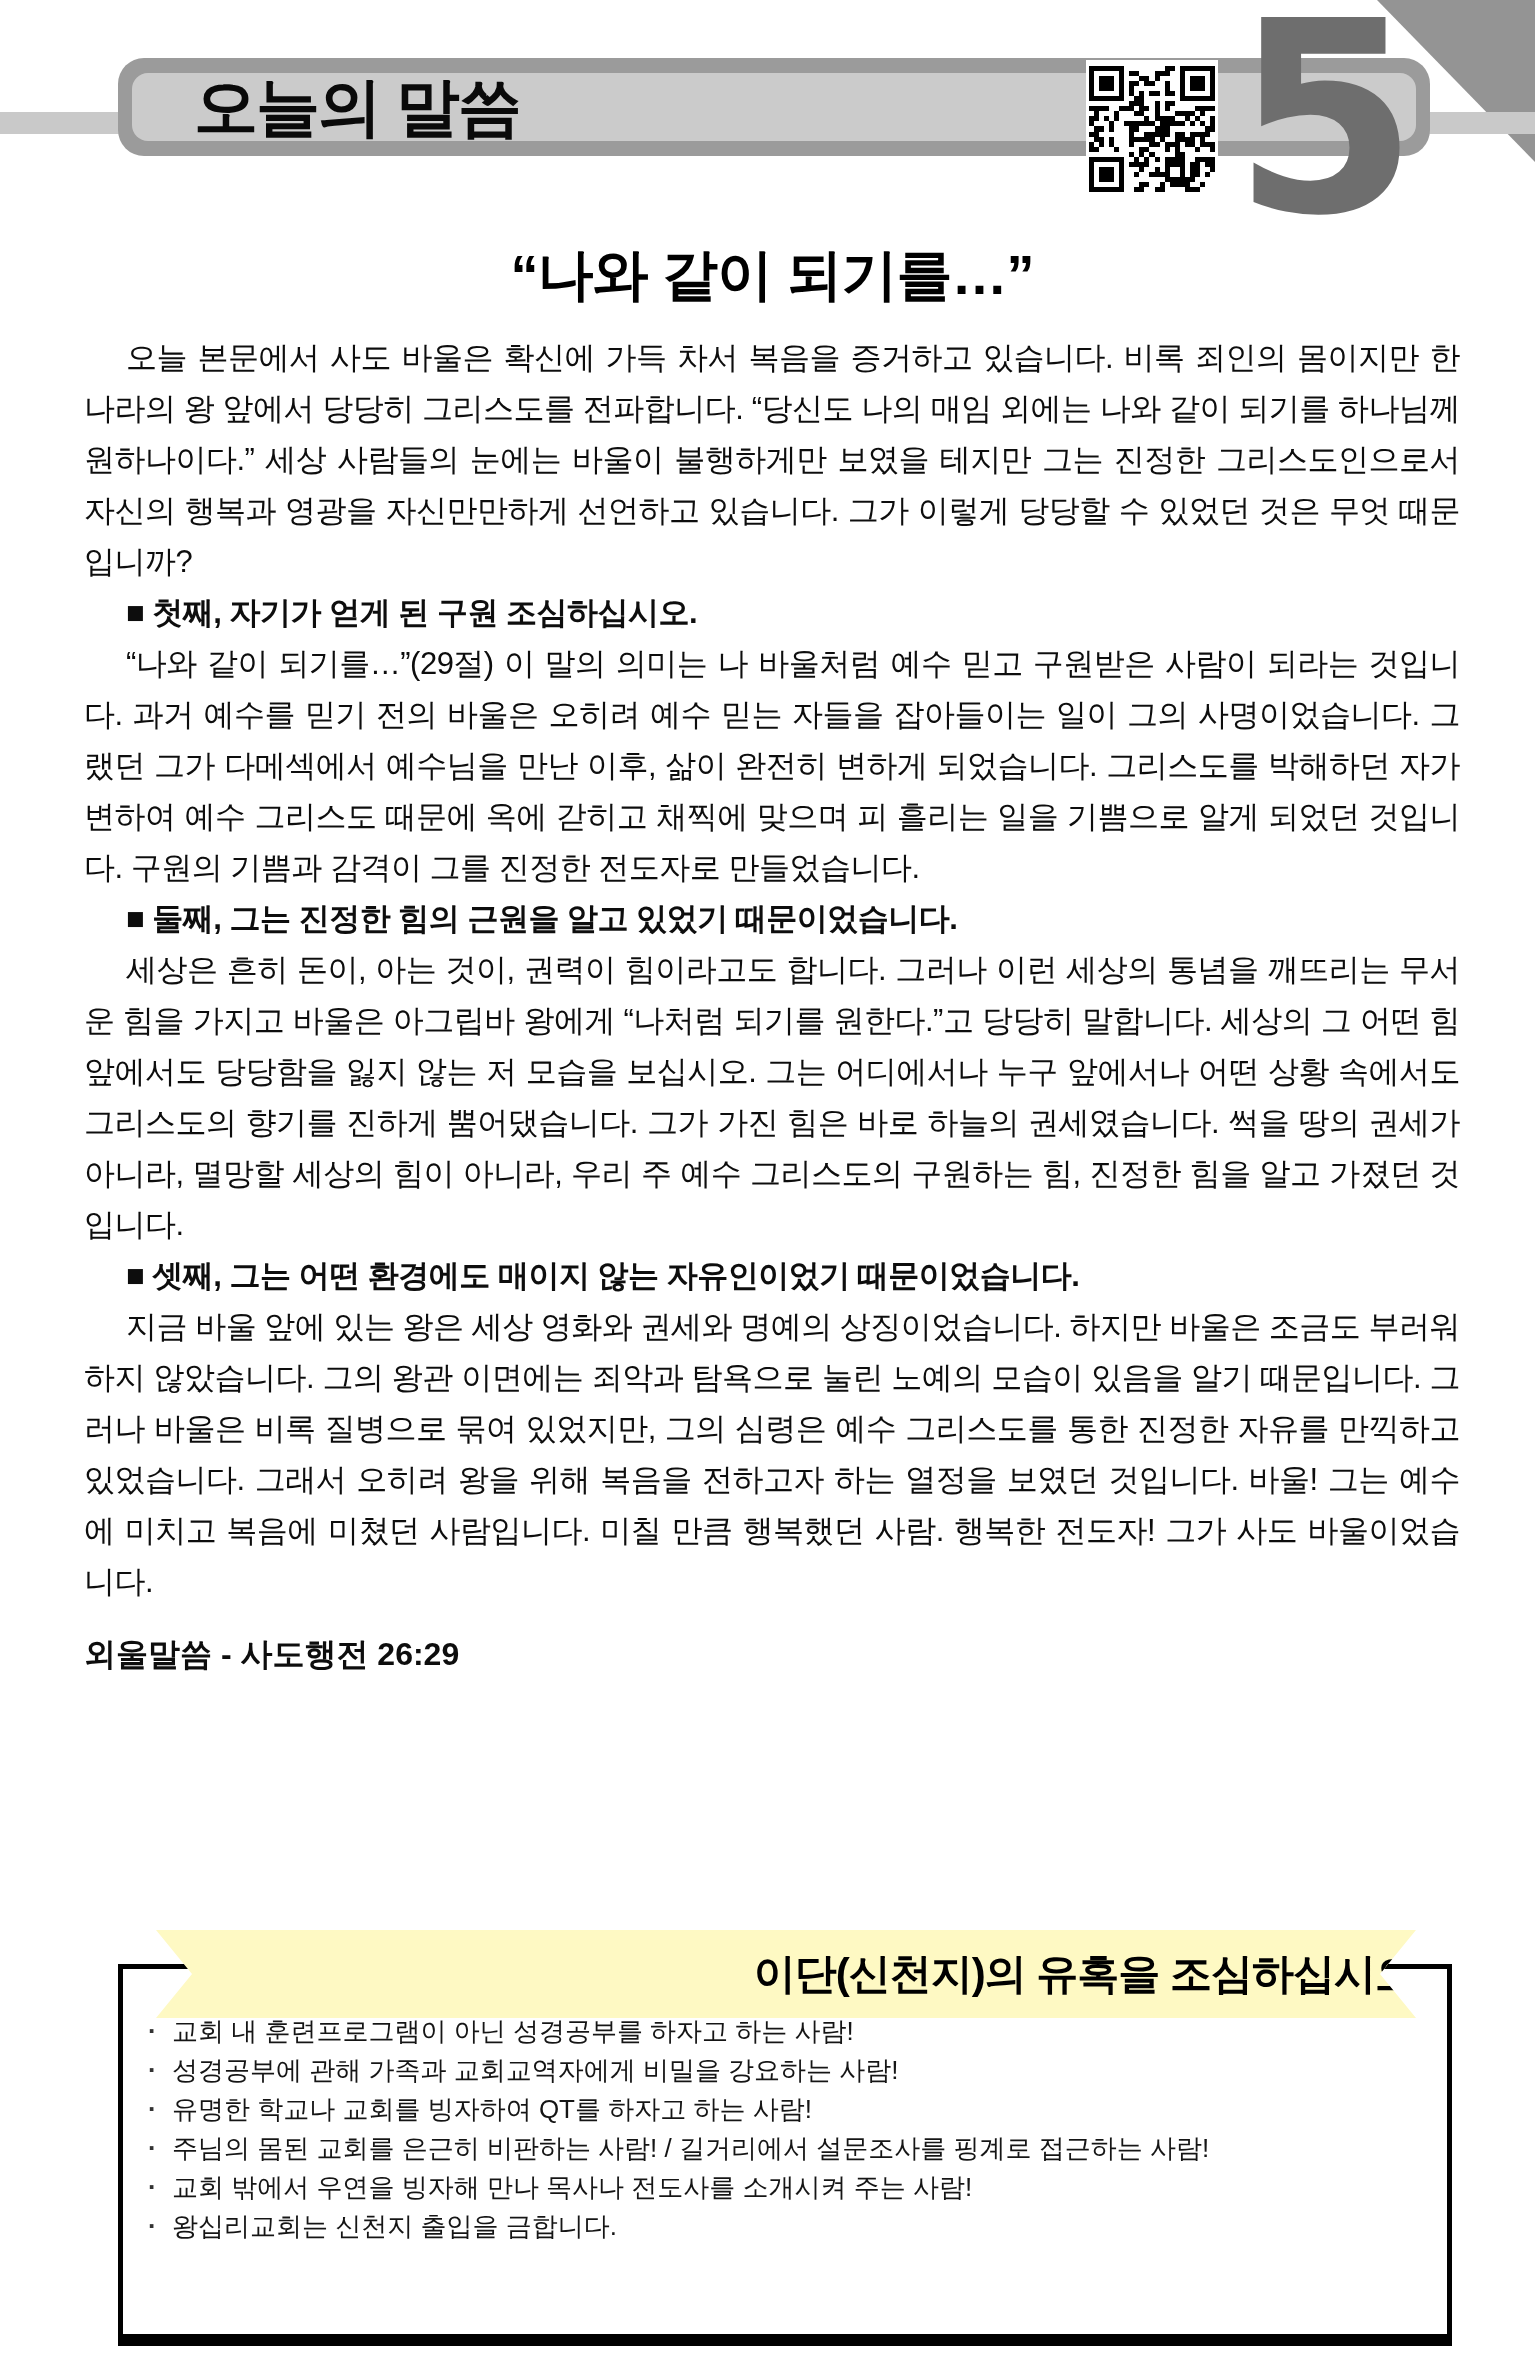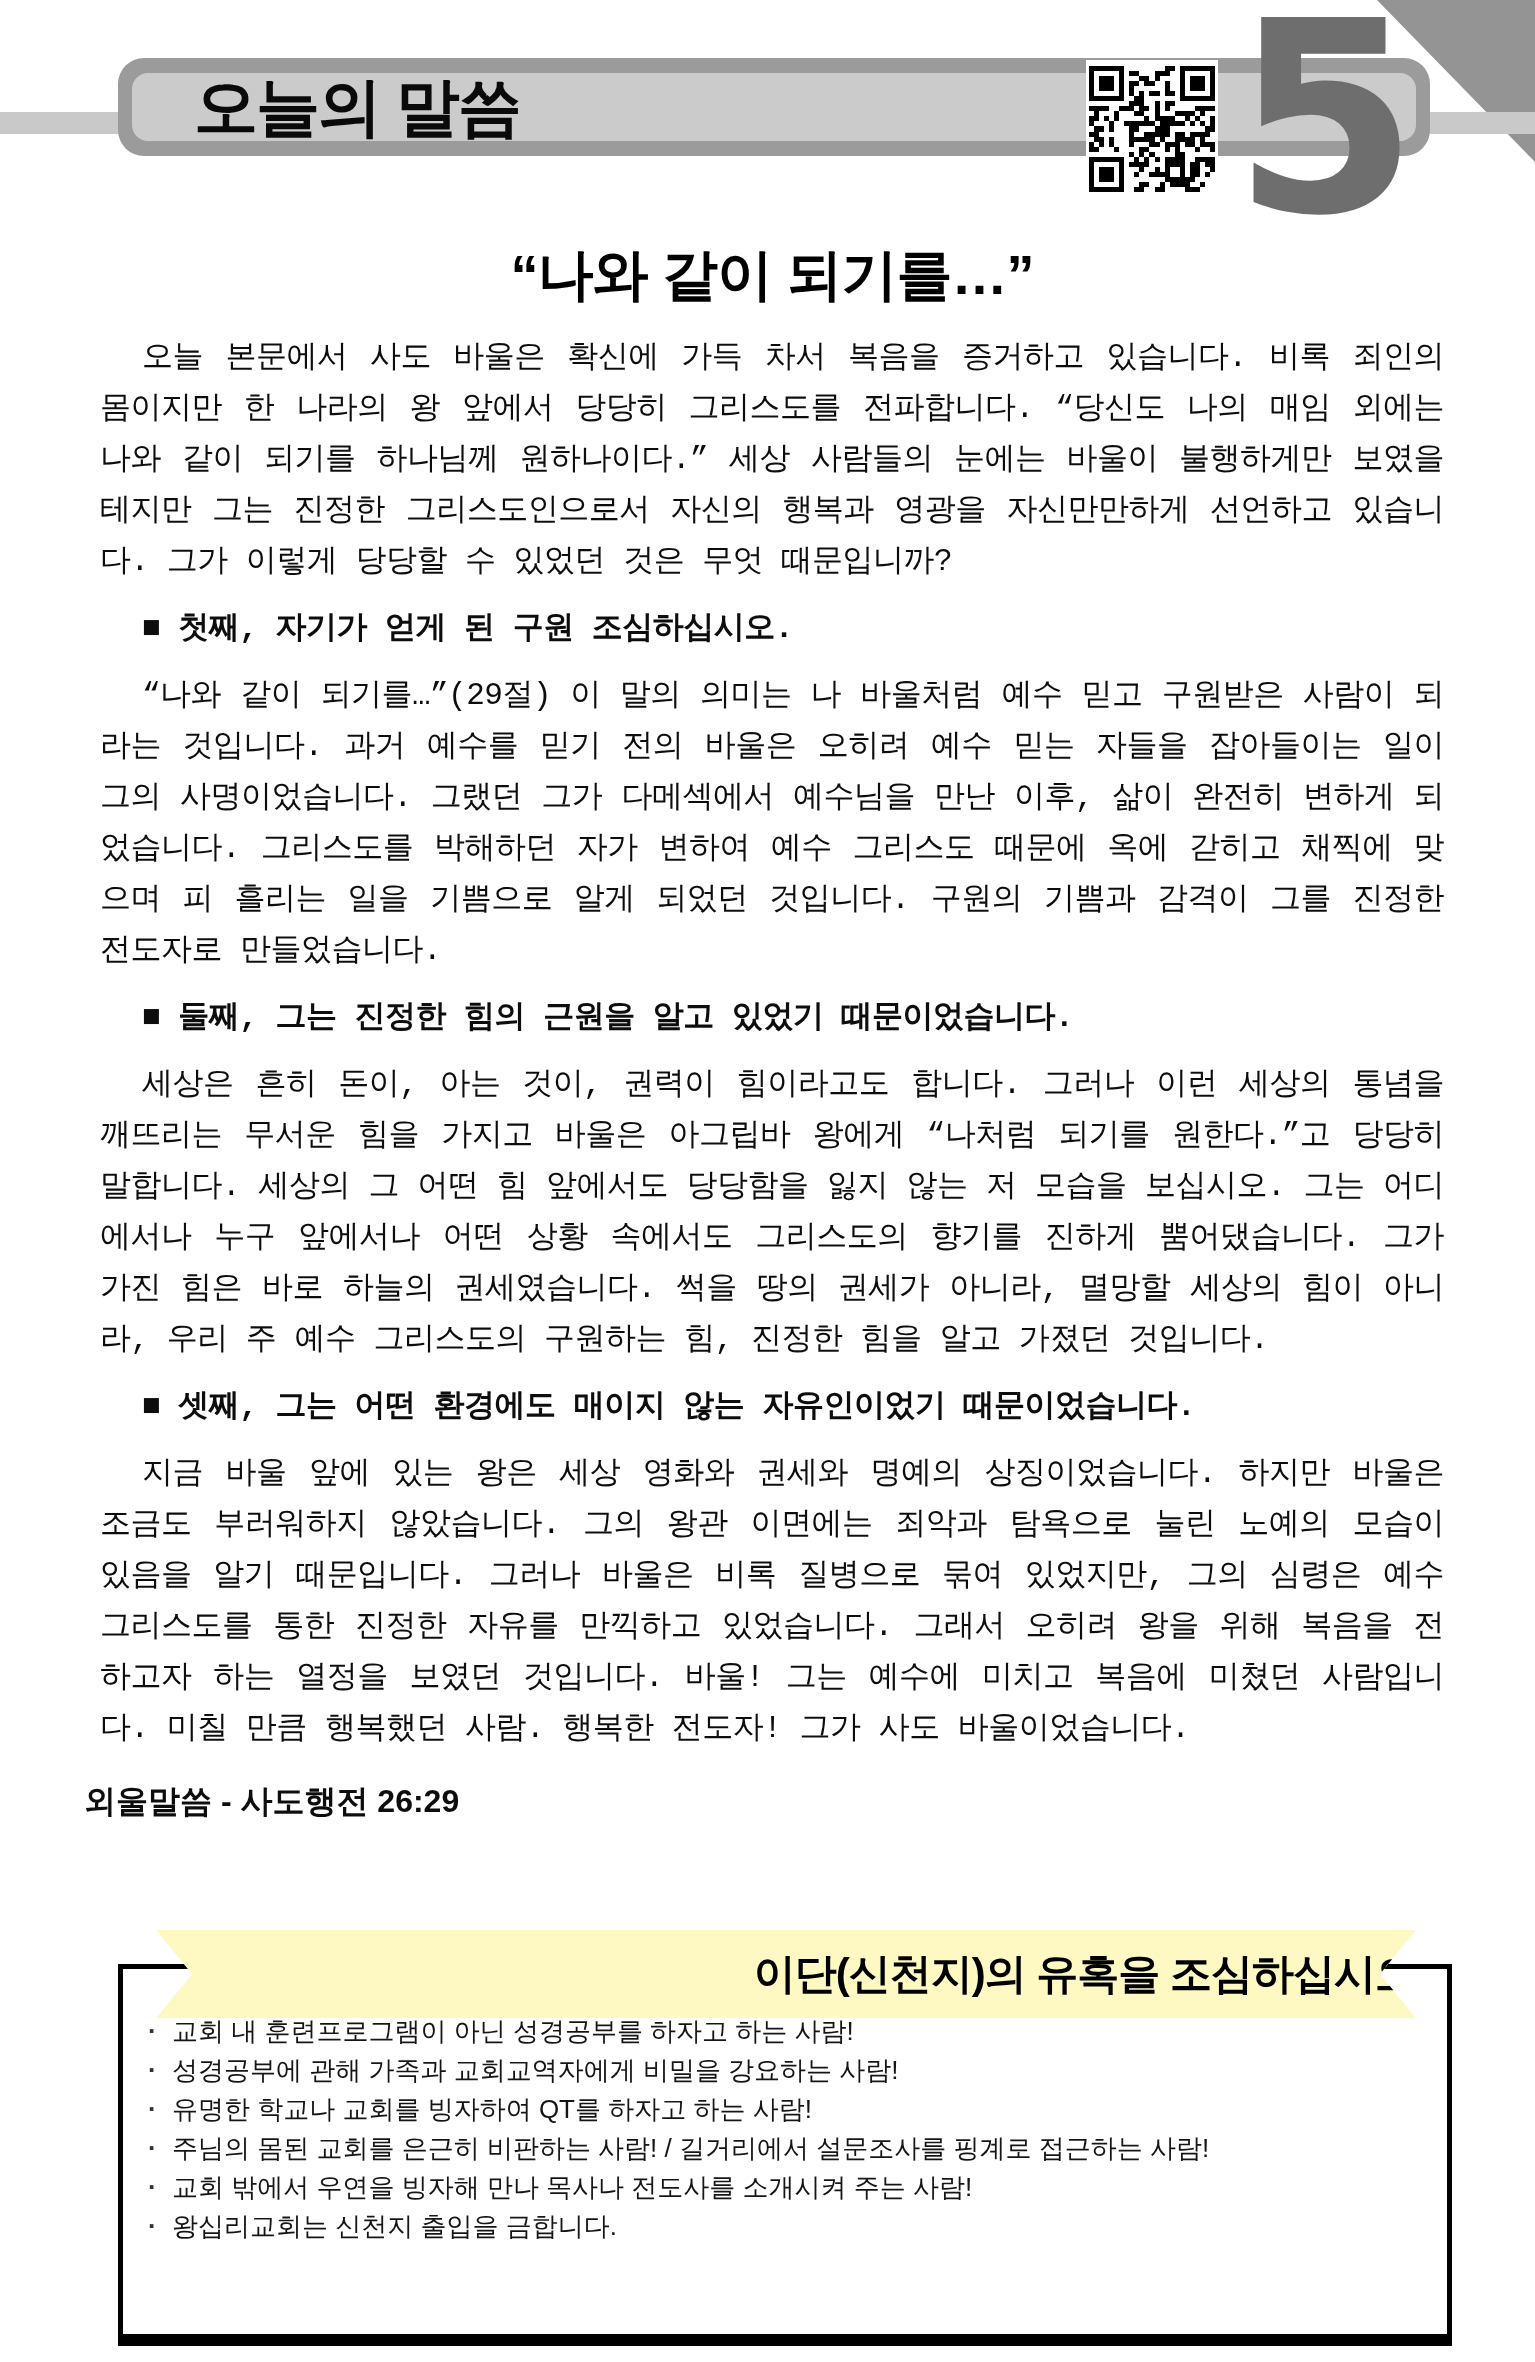--- a/index.html
+++ b/index.html
@@ -50,21 +50,21 @@
   
   .content { position:absolute; left:84px; top:238px; width:1376px; }
   .sermon-title {
     text-align:center; font-size:56px; font-weight:800; letter-spacing:-1px;
     color:#000; margin:0;
   }
   .scripture {
     text-align:right; font-size:34px; font-weight:700; margin-top:44px;
   }
   .body { margin-top:18px; font-size:31px; line-height:51px; text-align:justify; letter-spacing:-0.5px; }
-  .body p { margin:16px; text-indent:42px;font-family:Liberation Mono, monospace; }
+  .body p { margin:0; text-indent:42px; }
   .body p.h { font-weight:800; }
   .memory { font-size:32px; font-weight:800; margin-top:26px; text-align:left; }
 
   
   .warn-box {
     position:absolute; left:118px; top:1964px; width:1334px; height:382px;
     box-sizing:border-box; background:#ffffff;
     border:5px solid #000; border-bottom-width:12px; z-index:1;
   }
   .ribbon {

